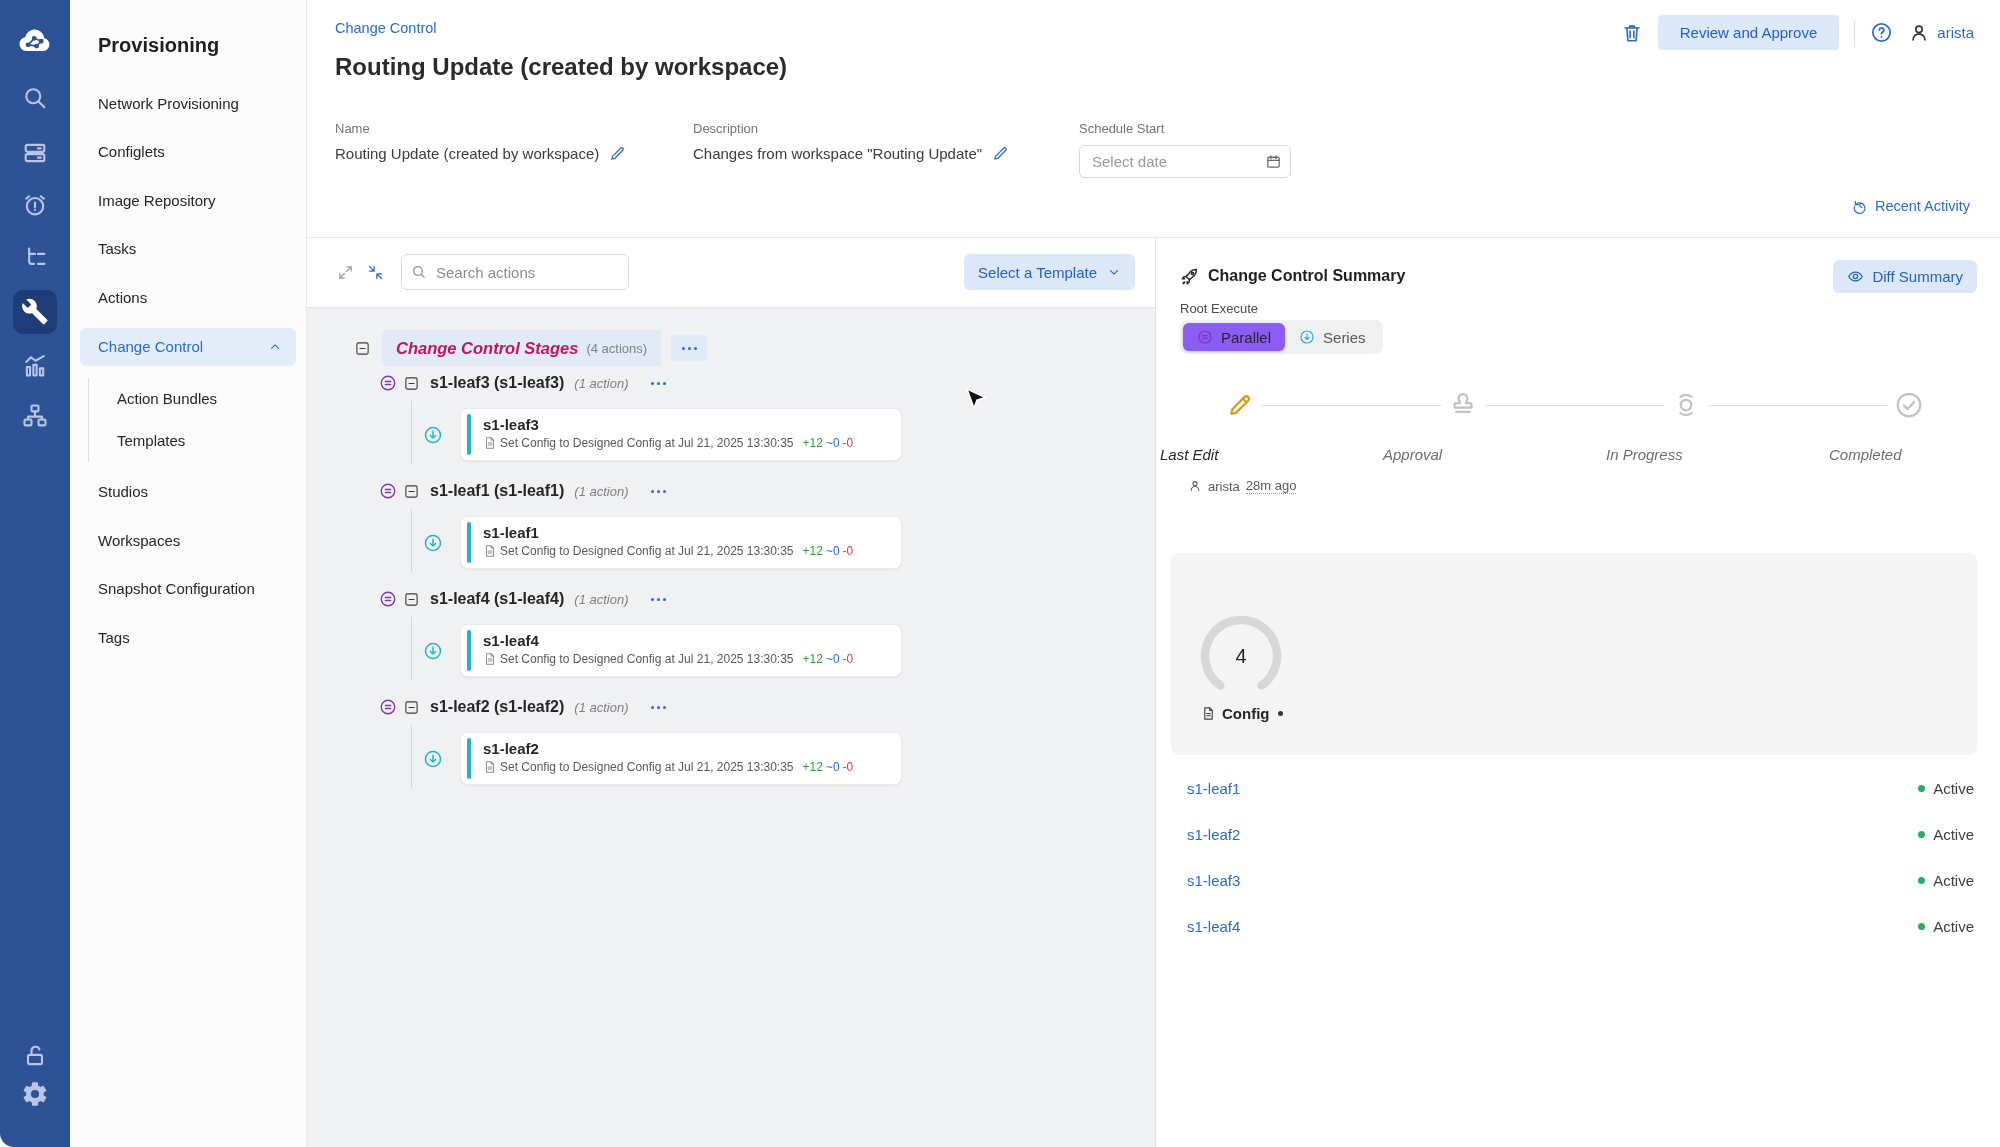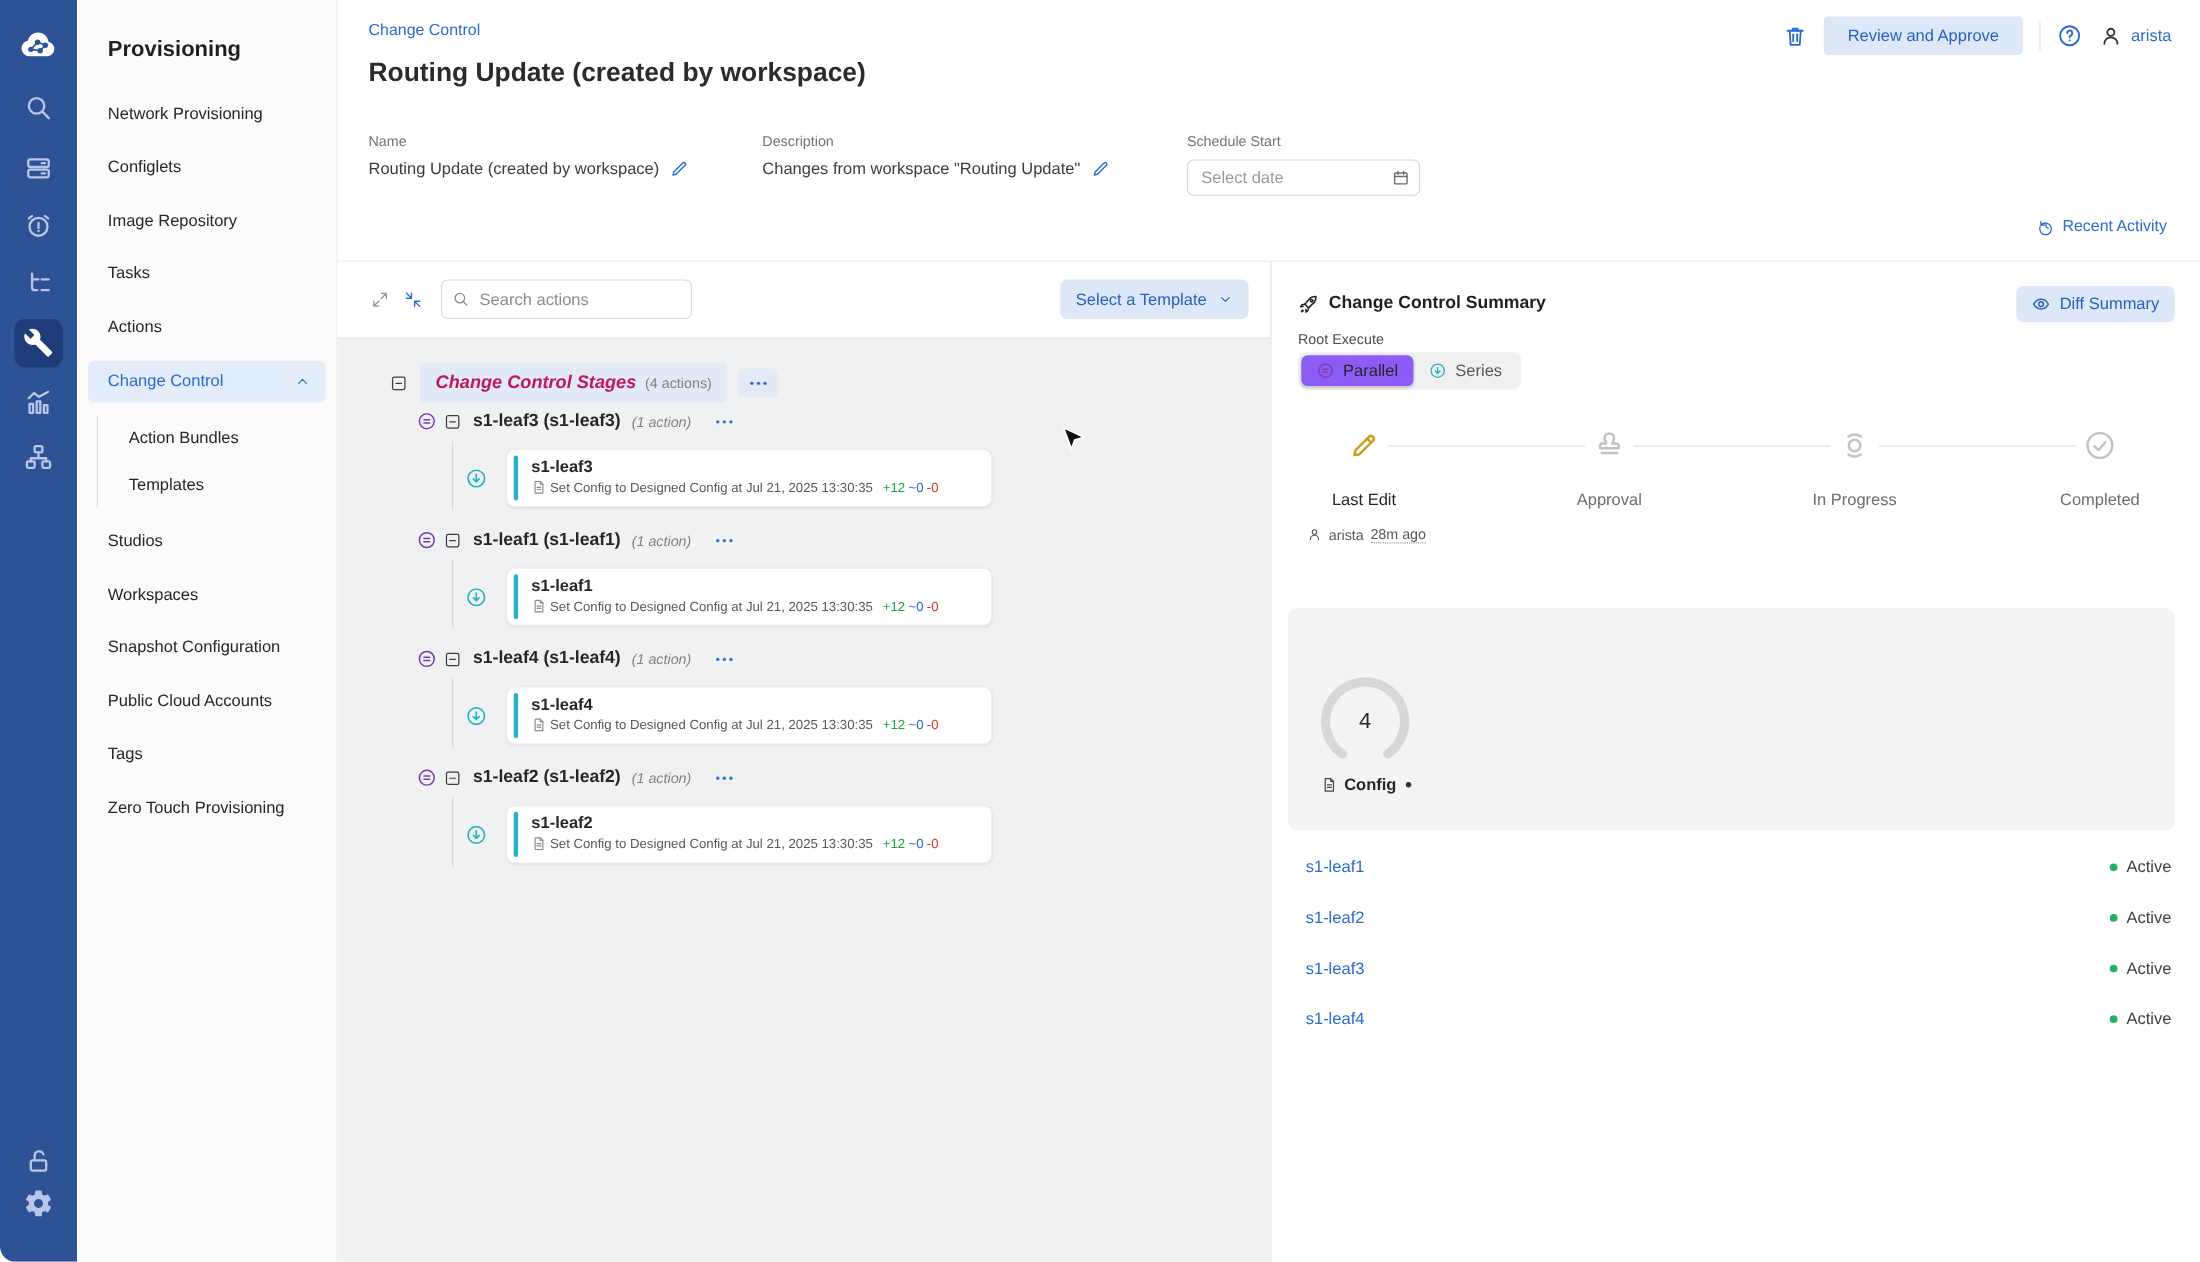--- a/index.html
+++ b/index.html
@@ -96,21 +96,21 @@
   .re-label { margin:8px 0 0 24px; font-size:13px; color:#4b4b4b; }
   .toggle { margin:4px 0 0 24px; display:inline-flex; background:#f0f0f1; border-radius:8px; padding:3px; }
   .seg { height:28px; padding:0 14px; display:flex; align-items:center; gap:8px; font-size:15px; border-radius:6px; cursor:pointer; }
   .seg.on { background:#8b5cf6; box-shadow:0 1px 3px rgba(0,0,0,.18); color:#262626; }
   .seg.off { color:#595959; }
   .seg .pic { color:#7c3aad; }
   .seg .sic { color:#27b2c4; }
   .stepper { position:relative; margin:30px 24px 0 24px; height:112px; }
   .sico { position:absolute; top:6px; transform:translateX(-50%); }
   .sline { position:absolute; top:21px; height:1px; background:#dcdcdc; }
-  .slabel { position:absolute; top:62px; width:160px; transform:translateX(-50%); text-align:center; font-size:15px; color:#6e6e6e; }
+  .slabel { position:absolute; top:62px; width:160px; transform:translateX(-50%); text-align:left; font-size:15px; color:#6e6e6e;font-style:italic; }
   .slabel.first { color:#262626; }
   .gold { color:#cf9f1c; }
   .gray { color:#c2c2c2; }
   .lastedit { position:absolute; left:8px; top:94px; display:flex; align-items:center; gap:6px; font-size:13px; color:#595959; }
   .le-time { border-bottom:1px dotted #9a9a9a; cursor:pointer; }
   .action-card { margin:57px 23px 0 15px; height:202px; background:#f4f4f5; border-radius:8px; position:relative; }
   .ac-head { display:flex; justify-content:space-between; align-items:center; padding:22px 24px 0 28px; }
   .ac-title { font-size:16px; font-weight:700; color:#262626; }
   .add-action { display:flex; align-items:center; gap:7px; color:#2a6bce; font-size:15px; background:none; border:none; font-family:inherit; cursor:pointer; }
   .donut { position:absolute; left:25px; top:58px; width:90px; height:90px; }
@@ -228,23 +228,21 @@
       </svg>
   </div>
   <div class="subwrap">
     <div class="sub-item">Action Bundles</div>
     <div class="sub-item">Templates</div>
   </div>
   <div class="nav-list2">
     <div class="nav-item">Studios</div>
     <div class="nav-item">Workspaces</div>
     <div class="nav-item">Snapshot Configuration</div>
-    <div class="nav-item">Public Cloud Accounts</div>
     <div class="nav-item">Tags</div>
-    <div class="nav-item">Zero Touch Provisioning</div>
   </div>
 </nav>
 
 <div class="main">
 
   <div class="crumb">Change Control</div>
   <h1 class="page-title">Routing Update (created by workspace)</h1>
 
   <div class="hdr-right">
     <span class="trash">

